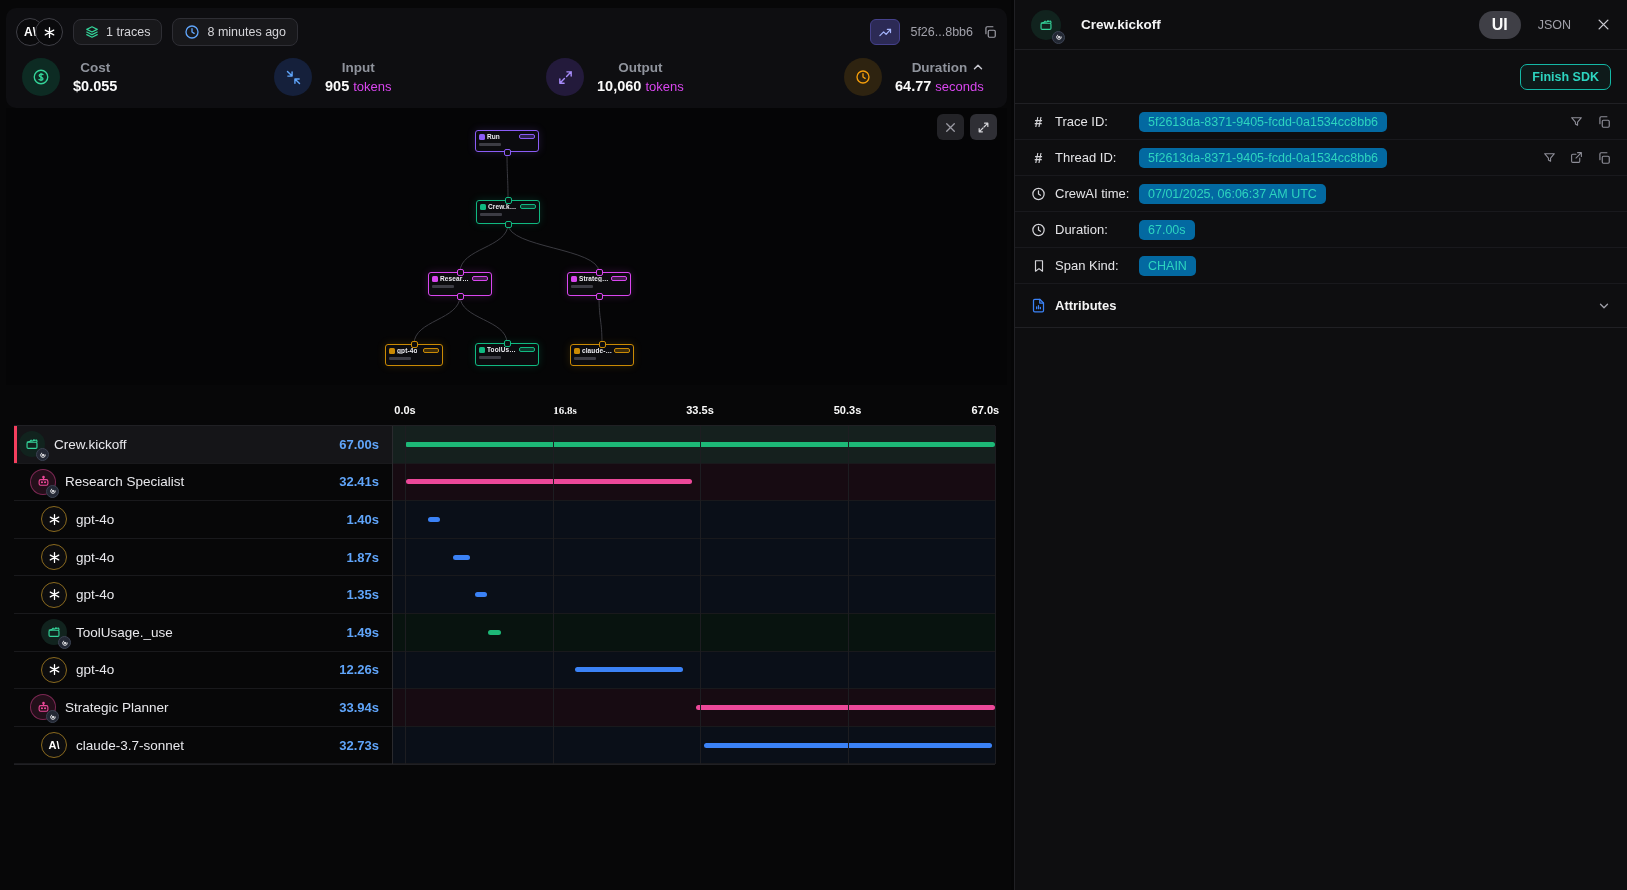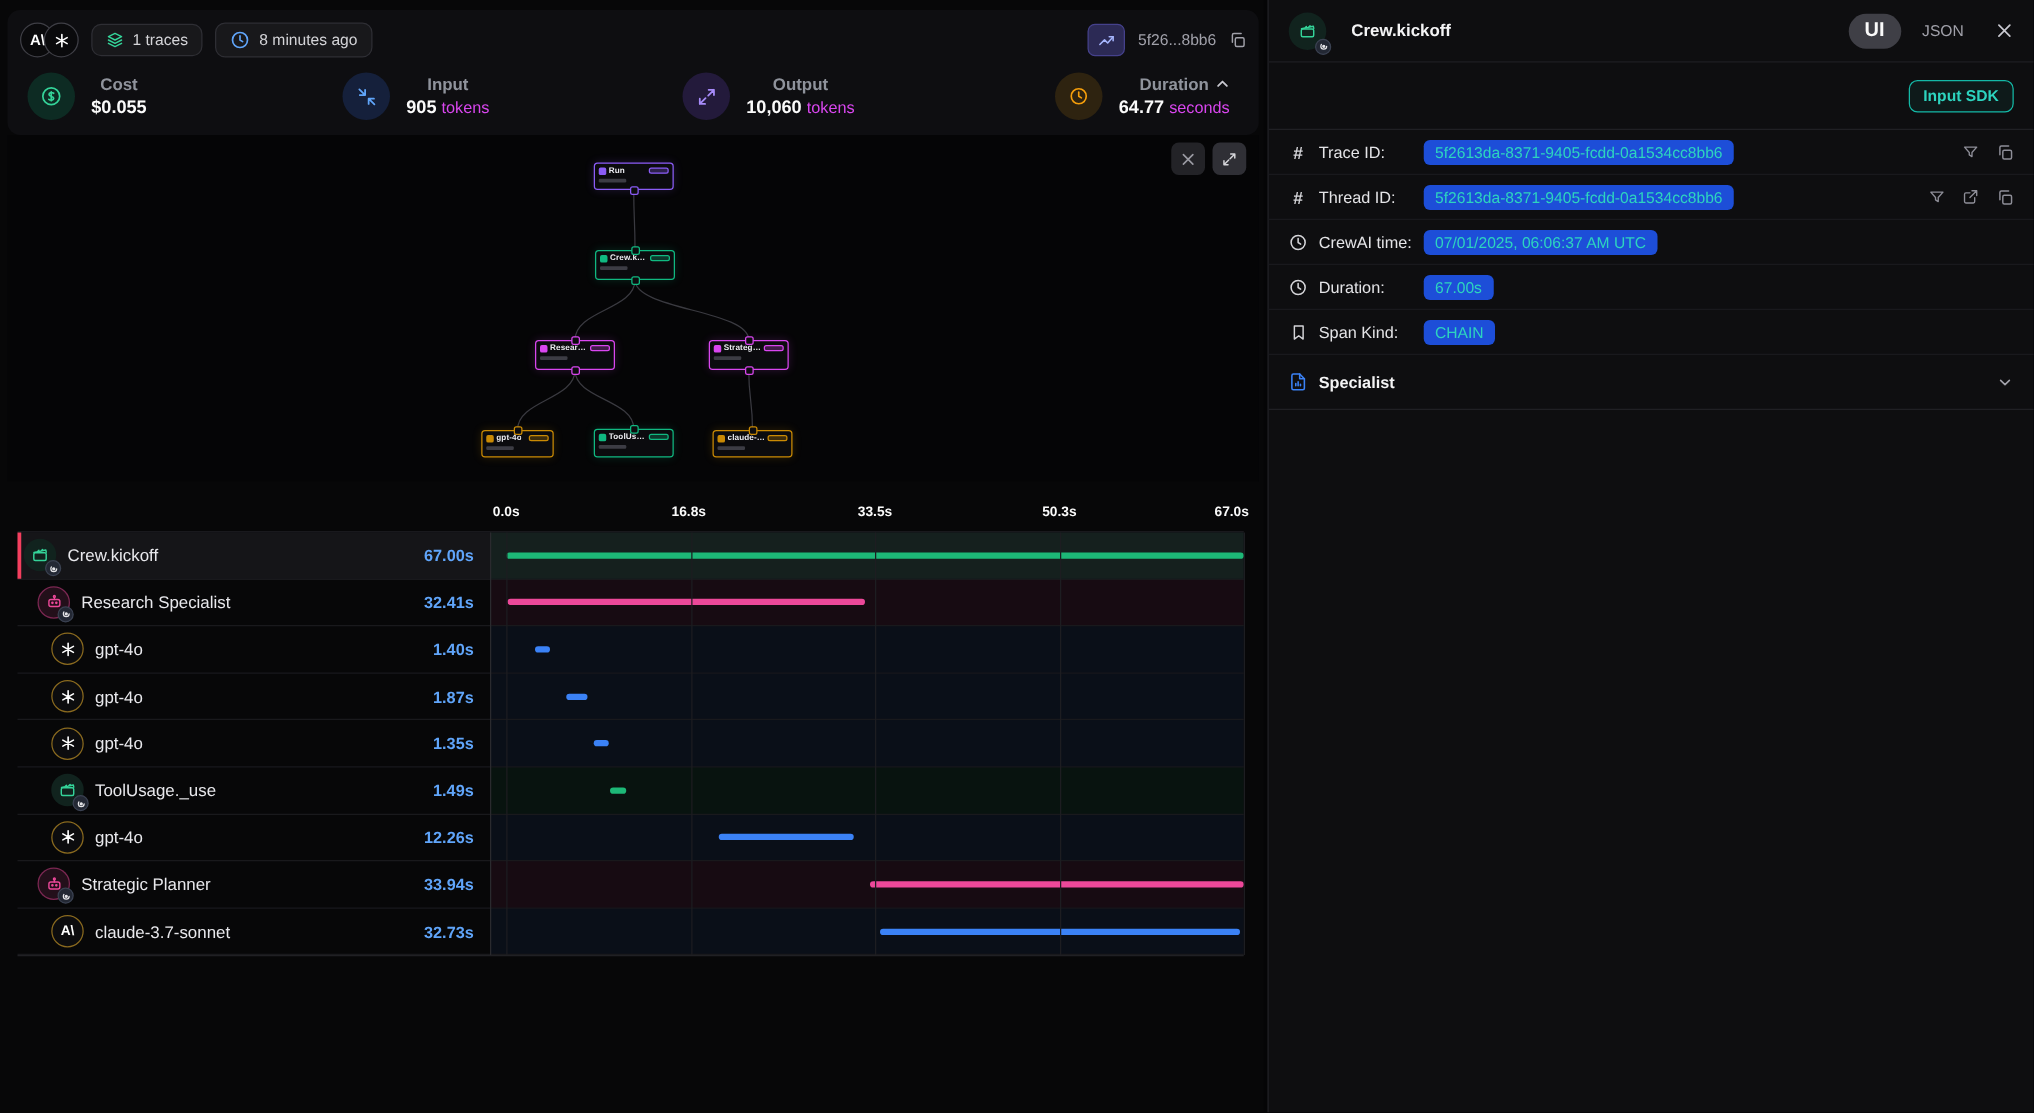--- a/index.html
+++ b/index.html
@@ -83,21 +83,21 @@
   .tab-plain { font-size:12.5px; color:#a1a1aa; cursor:pointer; margin:0 6px; }
   .panel-close { color:#c8c8d0; margin-left:8px; cursor:pointer; display:flex; }
   .sdk-row { display:flex; justify-content:flex-end; padding:14px 16px 13px; }
   .sdk-badge { border:1px solid #14b8a6; color:#2dd4bf; background:rgba(20,184,166,.07);
     font-size:12.5px; font-weight:bold; padding:5px 11px; border-radius:7px; }
   .fields { border-top:1px solid #202024; }
   .frow { display:flex; align-items:center; height:36px; padding:0 16px; border-bottom:1px solid #19191d; }
   .frow-ico { width:15px; display:flex; justify-content:center; color:#c8c8d0; font-size:13px; font-weight:bold;
     margin-right:9px; flex:none; }
   .frow-label { font-size:13px; color:#e4e4e7; width:84px; flex:none; }
-  .fpill { background:#1d4ed8; border-radius:5px; padding:3px 9px; font-size:12.5px; color:#2dd4bf; }
+  .fpill { background:#0369a1; border-radius:5px; padding:3px 9px; font-size:12.5px; color:#2dd4bf; }
   .factions { margin-left:auto; display:flex; gap:14px; color:#8e8e98; }
   .factions .icon-btn { color:#8e8e98; }
   .attr-row { display:flex; align-items:center; height:44px; padding:0 16px; border-bottom:1px solid #202024; cursor:pointer; }
   .attr-label { font-size:13px; font-weight:bold; color:#f4f4f5; margin-left:9px; flex:1; }
   svg { display:block; }
 </style>
 </head>
 <body>
 
 <div id="app">
@@ -294,21 +294,21 @@
           <svg width="13" height="13" viewBox="0 0 24 24" fill="none" stroke="currentColor" stroke-width="2.2" stroke-linecap="round" stroke-linejoin="round">
               <path d="M14 4h6v6M20 4l-7 7M10 20H4v-6M4 20l7-7"></path>
             </svg>
         </button>
       </div>
     </div>
 
     <div class="waterfall">
       <div class="axis" id="axis">
           <span class="tick" style="left: 391px; margin-top: 31px;">0.0s</span>
-          <span class="tick" style="left: 537px;">16.8s</span>
+          <span class="tick" style="left: 551px; font-family: Liberation Serif, serif;">16.8s</span>
           <span class="tick" style="left: 686px;">33.5s</span>
           <span class="tick" style="left: 833.5px;">50.3s</span>
           <span class="tick" style="left: 981px; transform: translateX(-85%);">67.0s</span>
         </div>
       <div class="rows" id="rows">
           <div class="wrow selected">
             <div class="wlabel" style="padding-left:5px">
        <span class="rico" style="background:#11231e;">
                 <svg width="14" height="14" viewBox="0 0 24 24" fill="none" stroke="#34d399" stroke-width="2" stroke-linecap="round" stroke-linejoin="round">
                   <rect x="3.5" y="9" width="17" height="10.5" rx="2"></rect>
@@ -492,21 +492,21 @@
       <span class="panel-title">Crew.kickoff</span>
       <span class="tab-pill active">UI</span>
       <span class="tab-plain">JSON</span>
       <span class="panel-close">
         <svg width="15" height="15" viewBox="0 0 24 24" fill="none" stroke="currentColor" stroke-width="2.2" stroke-linecap="round">
             <path d="M5 5l14 14M19 5L5 19"></path>
           </svg>
       </span>
     </div>
     <div class="sdk-row">
-      <span class="sdk-badge">Input SDK</span>
+      <span class="sdk-badge">Finish SDK</span>
     </div>
     <div class="fields" id="fields">
         <div class="frow">
           <span class="frow-ico">
             <span style="font-size:14px;font-weight:bold;color:#d4d4d8">#</span>
           </span>
      <span class="frow-label">Trace ID:</span>
      <span class="fpill">5f2613da-8371-9405-fcdd-0a1534cc8bb6</span>
      <span class="factions">
             <button class="icon-btn">
@@ -582,21 +582,21 @@
         </div>
       </div>
     <div class="attr-row">
       <span>
         <svg width="15" height="15" viewBox="0 0 24 24" fill="none" stroke="#3b82f6" stroke-width="2" stroke-linecap="round" stroke-linejoin="round">
             <path d="M14 2H6a2 2 0 0 0-2 2v16a2 2 0 0 0 2 2h12a2 2 0 0 0 2-2V8z"></path>
             <path d="M14 2v6h6"></path>
             <path d="M9 17v-3M12 17v-5M15 17v-2"></path>
           </svg>
       </span>
-      <span class="attr-label">Specialist</span>
+      <span class="attr-label">Attributes</span>
       <span>
         <svg width="14" height="14" viewBox="0 0 24 24" fill="none" stroke="#a1a1aa" stroke-width="2.2" stroke-linecap="round" stroke-linejoin="round">
             <path d="M6 9l6 6 6-6"></path>
           </svg>
       </span>
     </div>
   </aside>
 </div>
 
 </body></html>

